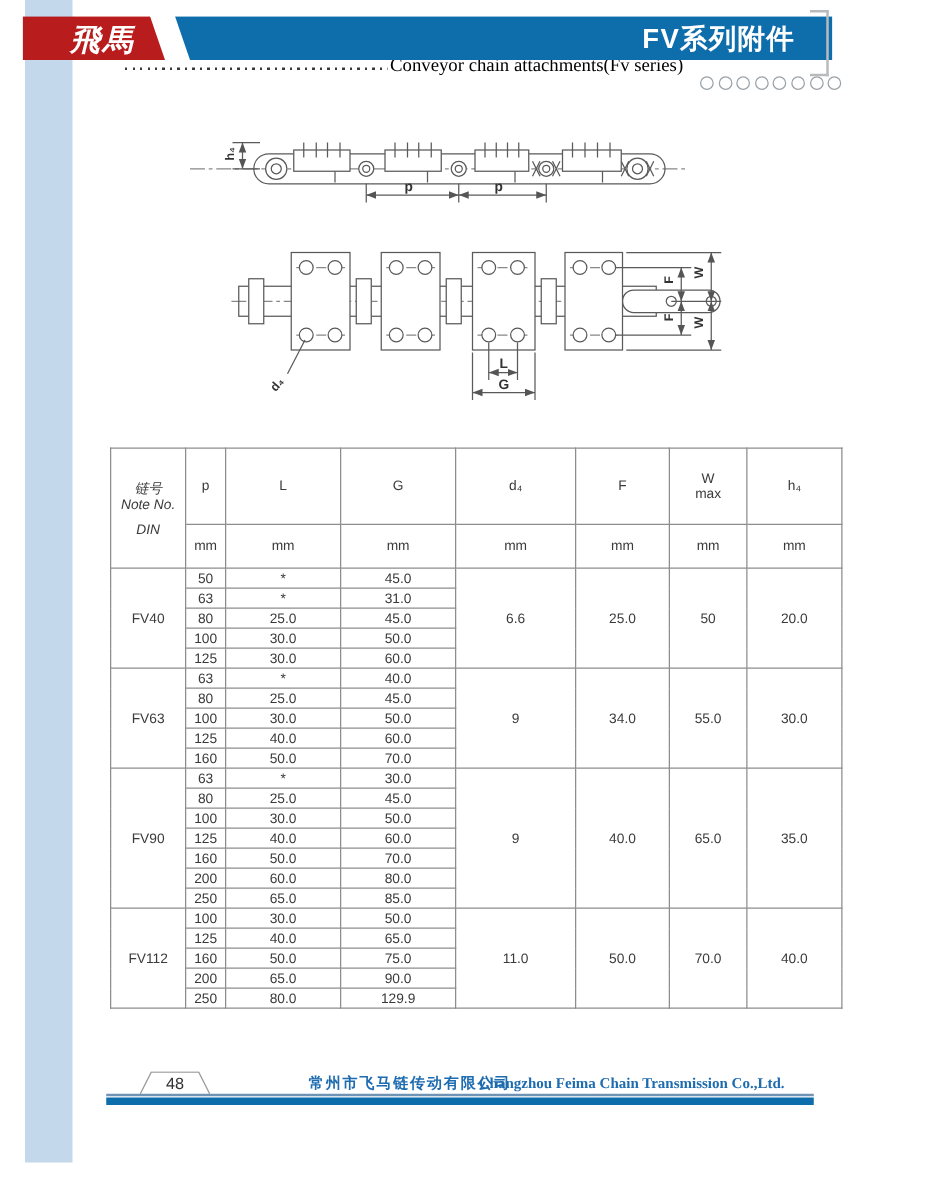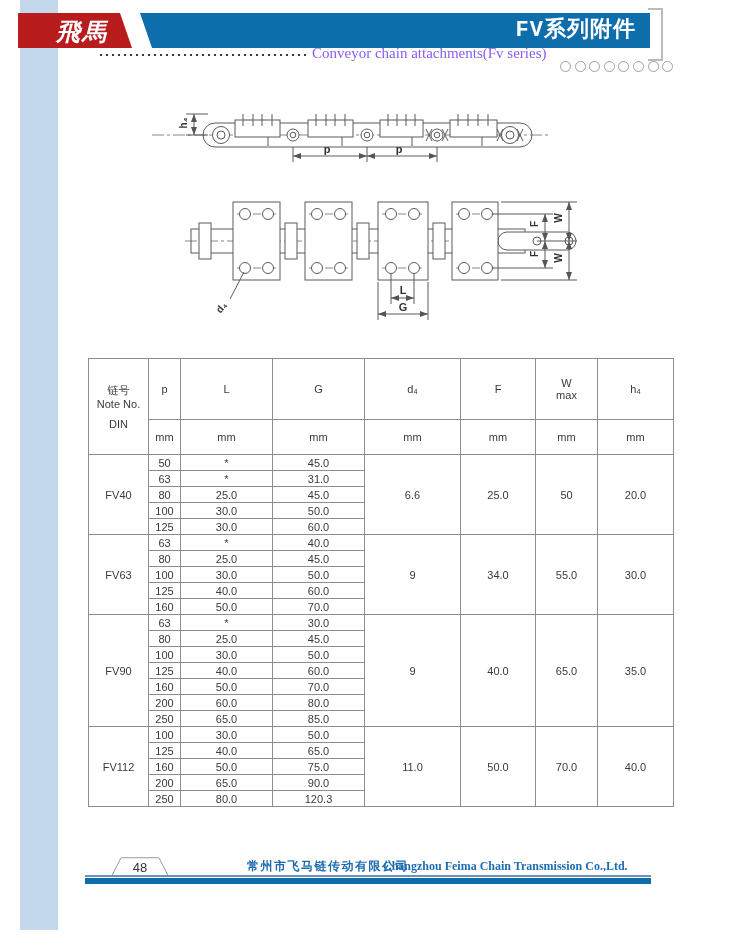--- a/index.html
+++ b/index.html
@@ -9,42 +9,42 @@
 
   
   .side-strip{left:20px;top:0;width:38px;height:930px;background:#c3d9eb;z-index:1;}
   .logo-band{left:18px;top:13px;width:114px;height:35px;background:#b91c1c;z-index:3;
              clip-path:polygon(0 0,102px 0,114px 100%,0 100%);}
   .logo-text{position:absolute;left:38px;top:3px;color:#fff;font-size:24px;font-weight:bold;
              font-style:italic;font-family:"Liberation Serif",serif;letter-spacing:2px;}
   .title-band{left:130px;top:13px;width:520px;height:35px;background:#0e6dab;z-index:2;
               clip-path:polygon(10px 0,100% 0,100% 100%,22px 100%);
               text-align:right;line-height:35px;color:#fff;font-size:22px;font-weight:bold;
-              padding-right:0;letter-spacing:1px;font-family:Liberation Mono, monospace;}
+              padding-right:16px;letter-spacing:1px;}
   .title-band span{padding-right:14px;}
   .title-bracket{left:648px;top:8px;width:13px;height:49px;z-index:2;
                  border-top:2.5px solid #b8babd;border-right:2.5px solid #b8babd;border-bottom:2.5px solid #b8babd;}
   .dot-leader{left:100px;top:54px;width:210px;height:2px;
               background:repeating-linear-gradient(90deg,#3a3a3a 0 1.8px,transparent 1.8px 6px);}
-  .subtitle{left:312px;top:45px;font-family:"Liberation Serif",serif;font-size:15px;color:#8b5cf6;}
+  .subtitle{left:312px;top:45px;font-family:"Liberation Serif",serif;font-size:15px;color:#000000;}
   .decor-circles{left:560px;top:61px;display:flex;gap:3.6px;}
   .decor-circles .c{width:11px;height:11px;border:1.8px solid #9aa2a8;border-radius:50%;
                     box-sizing:border-box;background:#fff;}
 
   
   svg text{font-family:"Liberation Sans",sans-serif;fill:#333;}
 
   
   .table-wrap{left:88px;top:358px;}
   table{border-collapse:collapse;table-layout:fixed;width:585px;font-size:11px;color:#3a3a3a;}
   td{border:1px solid #8d8d8d;text-align:center;vertical-align:middle;padding:0;height:15px;
      font-weight:normal;background:#fff;}
   tr.h1 td{height:60px;}
   tr.h2 td{height:34px;text-align:center;}
-  td.chain-hd{vertical-align:middle;}
+  td.chain-hd{vertical-align:middle;font-style:italic;}
   td.chain-hd .din{margin-top:8px;text-align:center;}
 
   
   .footnotes{left:88px;top:791px;font-size:11.5px;line-height:15px;color:#3f3f3f;}
 
   
   .company-cn{left:247px;top:858px;font-size:12px;font-weight:bold;color:#1e6cb0;letter-spacing:1.5px;}
   .company-en{left:383px;top:859px;font-family:"Liberation Serif",serif;font-size:12px;color:#1e6cb0;font-weight:bold;}
   .rule-thin{left:85px;top:875px;width:566px;height:1.5px;background:#6e93b4;}
   .rule-thick{left:85px;top:878px;width:566px;height:6px;background:#0e6dab;}
@@ -405,21 +405,21 @@
             <td>75.0</td>
           </tr>
           <tr>
             <td>200</td>
             <td>65.0</td>
             <td>90.0</td>
           </tr>
           <tr>
             <td>250</td>
             <td>80.0</td>
-            <td>120.3</td>
+            <td>129.9</td>
           </tr>
         </tbody>
     </table>
   </div>
 
 
   <svg class="abs" style="left:112px;top:857px" width="56" height="19" viewBox="0 0 56 19">
     <path d="M0,18.5 L9,0.75 L47,0.75 L56,18.5" fill="#fff" stroke="#9a9a9a" stroke-width="1"></path>
     <text x="28" y="14.5" font-size="13" text-anchor="middle" font-family="Liberation Serif,serif" fill="#222">48</text>
   </svg>

